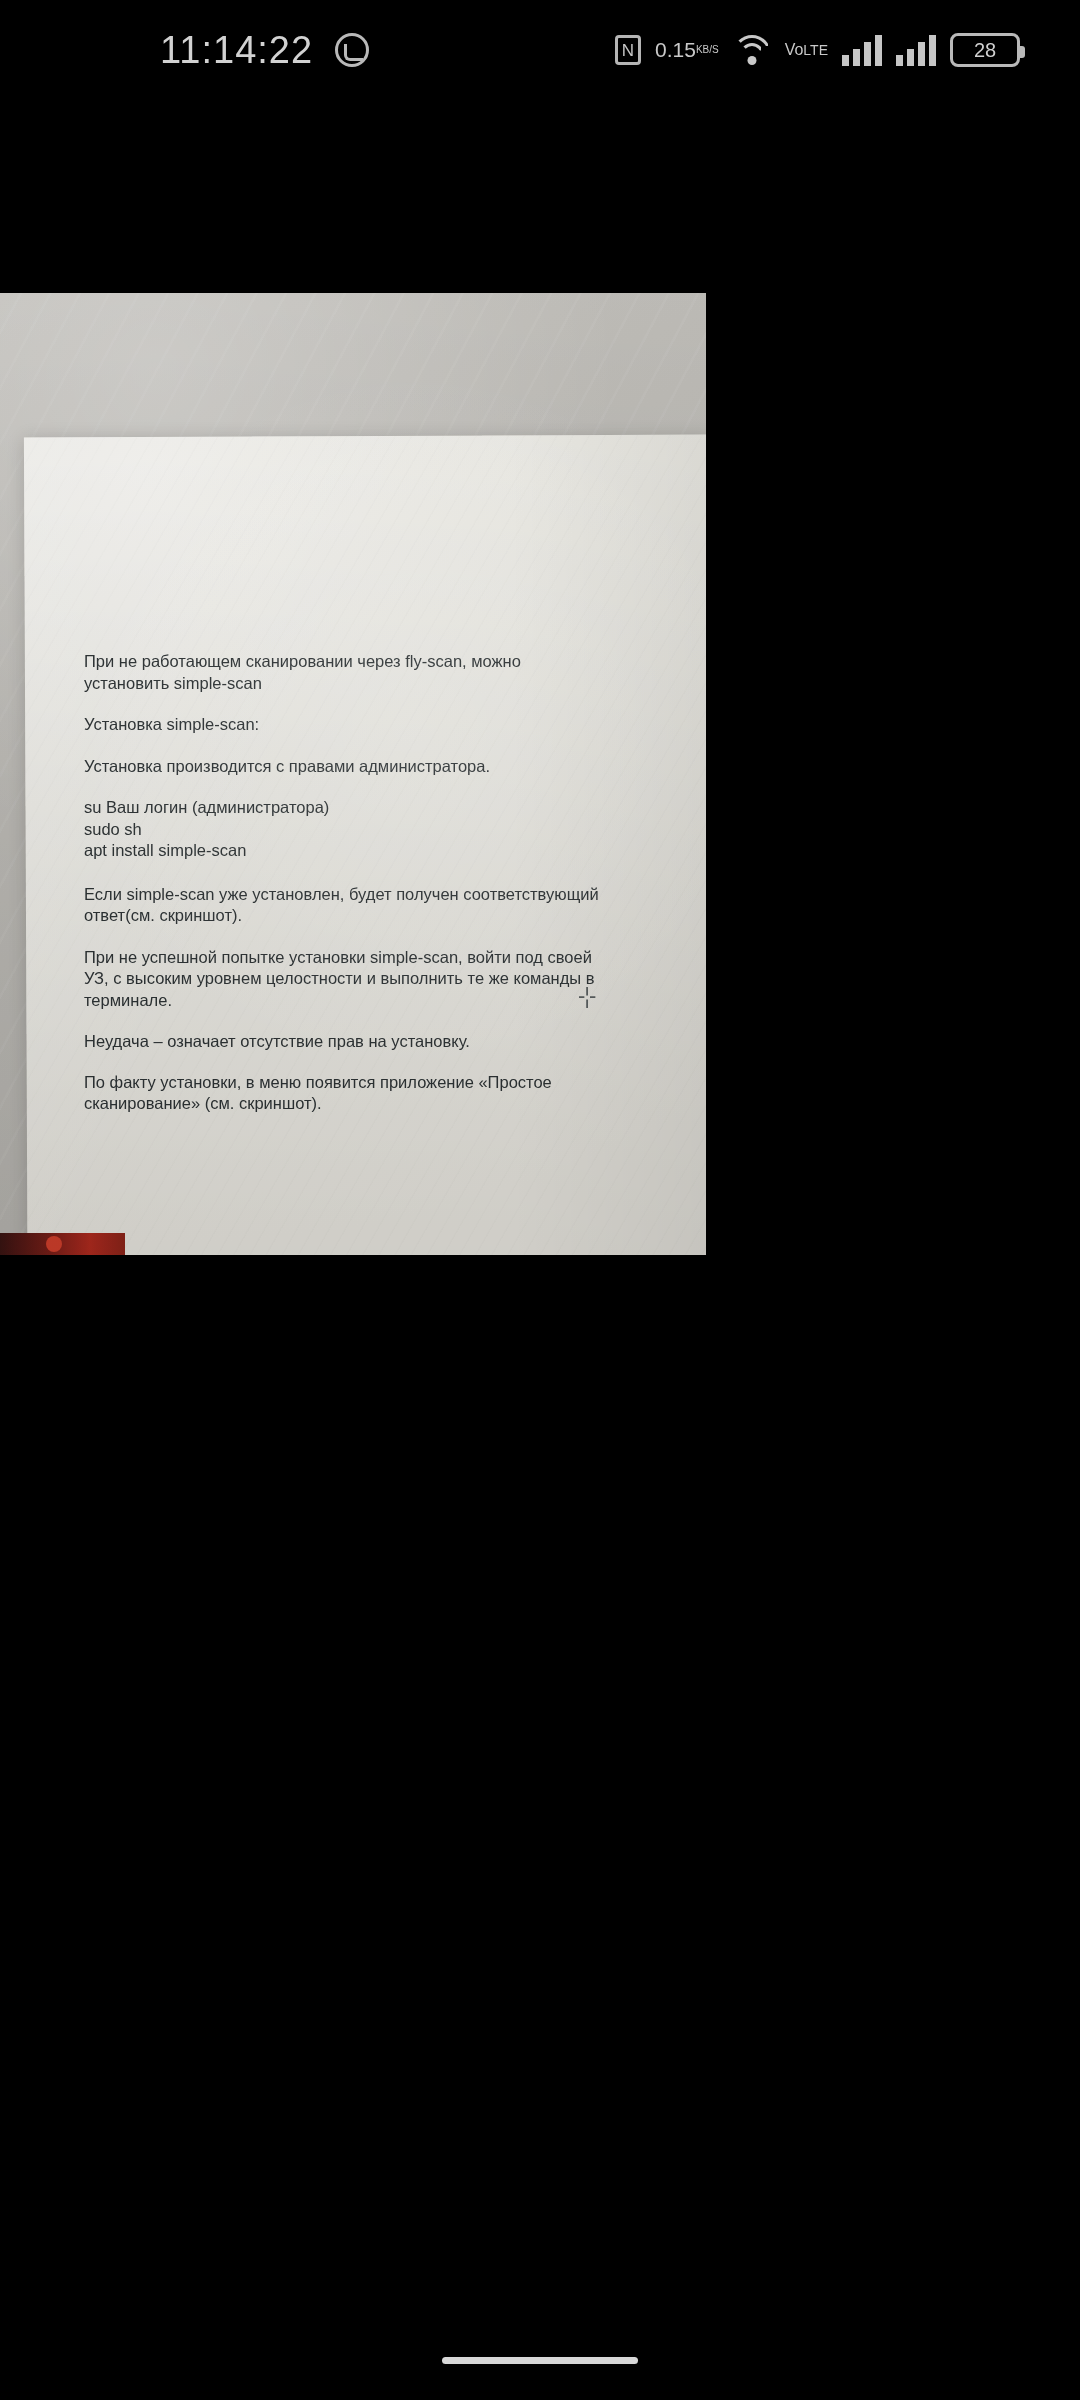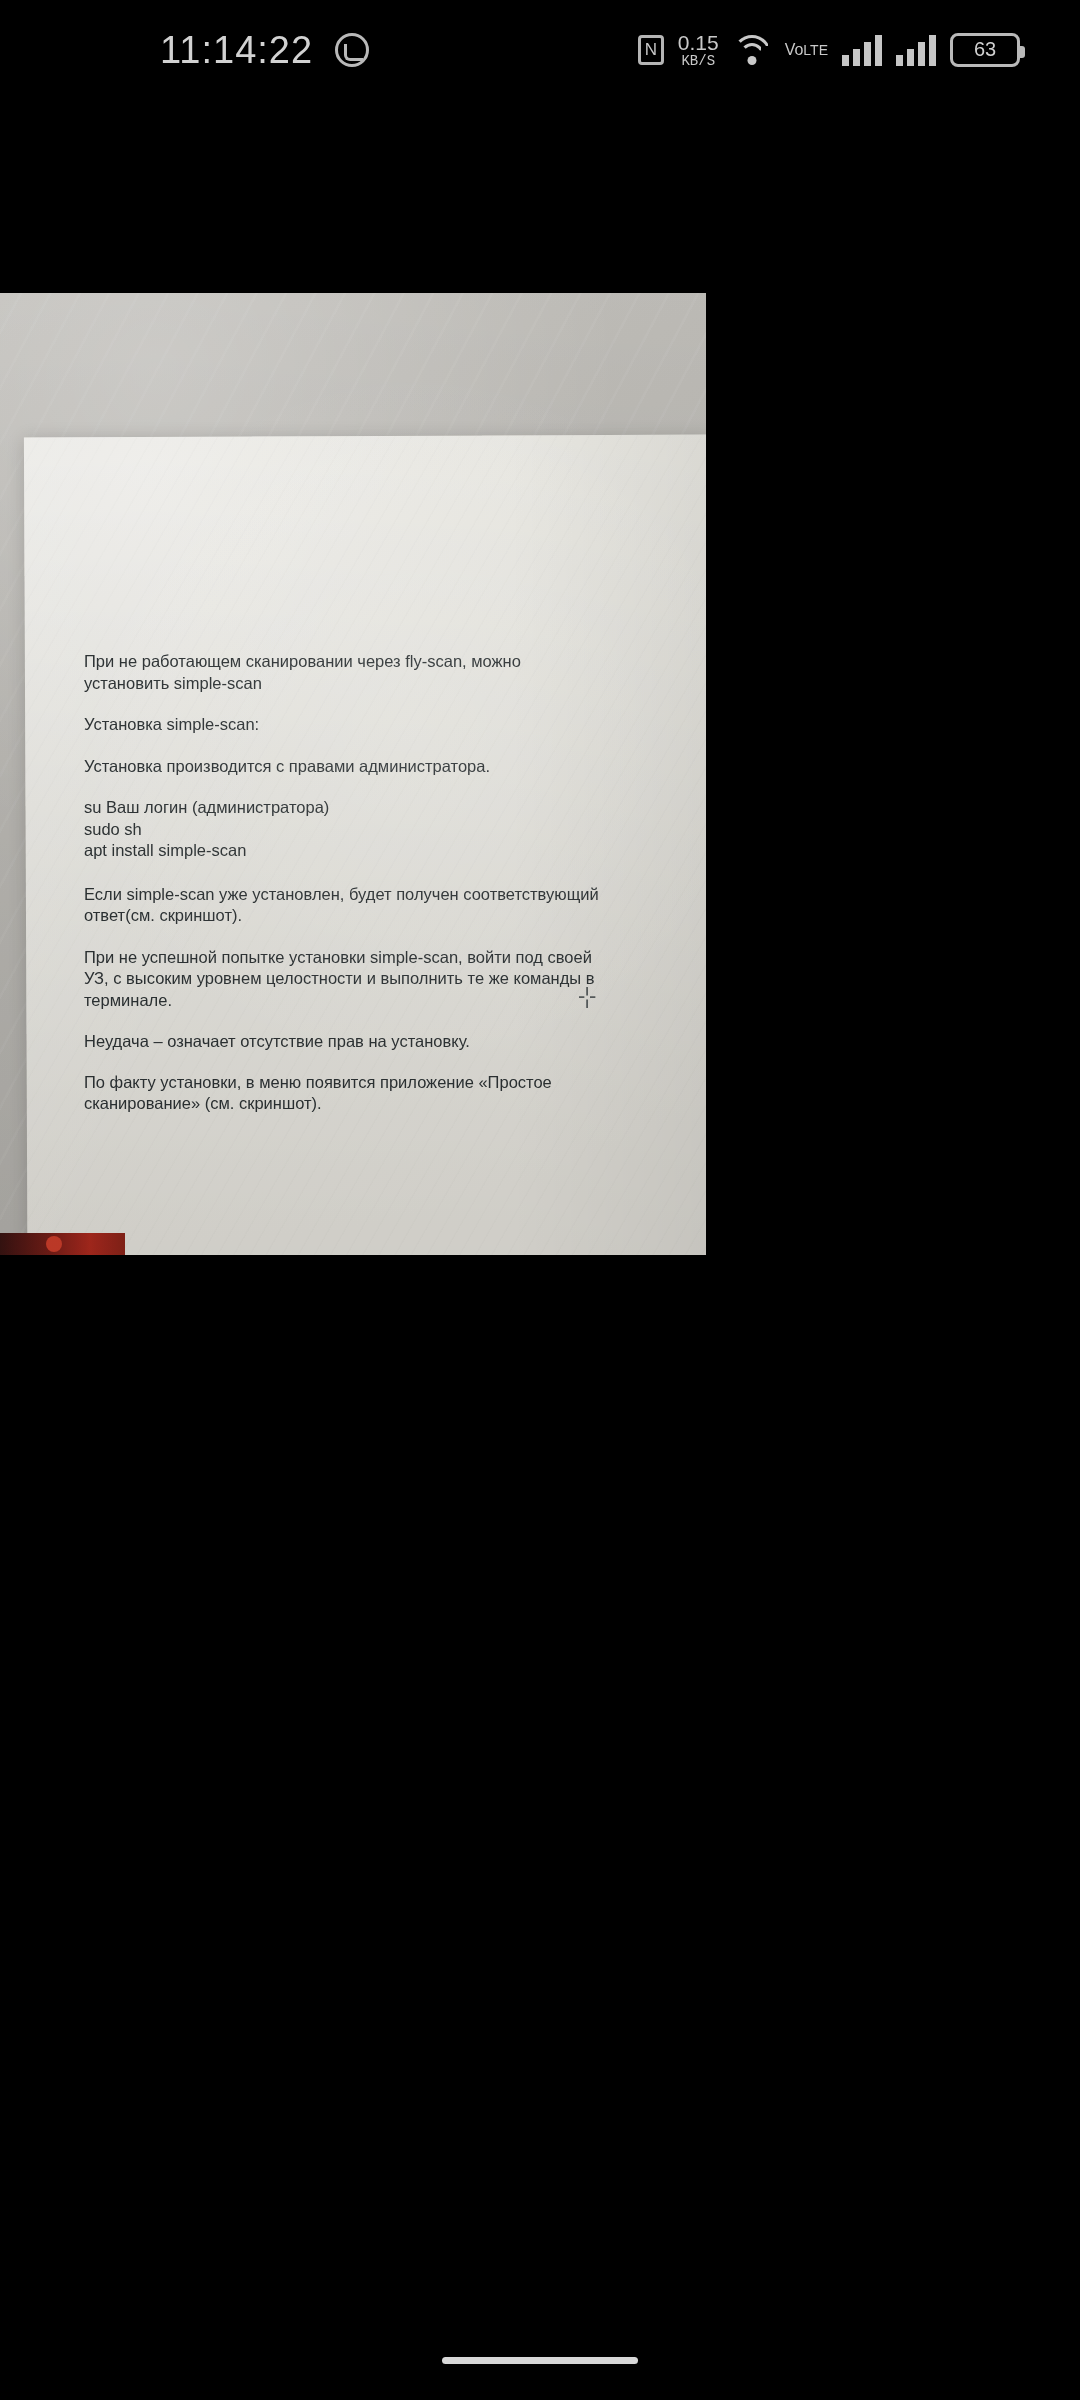--- a/index.html
+++ b/index.html
@@ -64,27 +64,27 @@
     width: 26px; height: 30px;
     border: 3px solid #b5b5b5;
     border-radius: 4px;
     font-size: 17px;
     color: #c6c6c6;
     display: flex; align-items: center; justify-content: center;
     line-height: 1;
   }
   .net-speed {
     display: flex;
-    flex-direction: column;
+    flex-direction: row;
     align-items: center;
     line-height: 1.05;
     color: #c9c9c9;
   }
   .net-speed .v { font-size: 21px; }
-  .net-speed .u { font-size: 14px; font-family: Liberation Mono, monospace; }
+  .net-speed .u { font-size: 10px; }
   .wifi {
     width: 38px; height: 30px;
     position: relative;
   }
   .wifi span {
     position: absolute;
     left: 50%;
     transform: translateX(-50%);
     border: 3px solid #c9c9c9;
     border-bottom-color: transparent;
@@ -298,21 +298,21 @@
           <i></i>
           <i></i>
           <i></i>
       </div>
       <div class="bars">
         <i></i>
           <i></i>
           <i></i>
           <i></i>
       </div>
-      <div class="battery">63</div>
+      <div class="battery">28</div>
     </div>
   </div>
 
   <div class="photo">
 
     <div class="sheet">
       <div class="grain"></div>
       <div class="shade"></div>
     </div>
 

